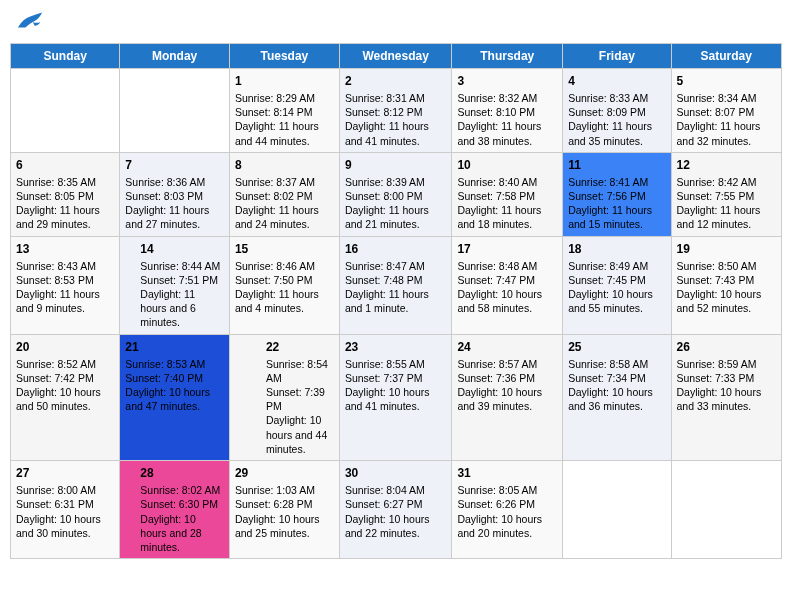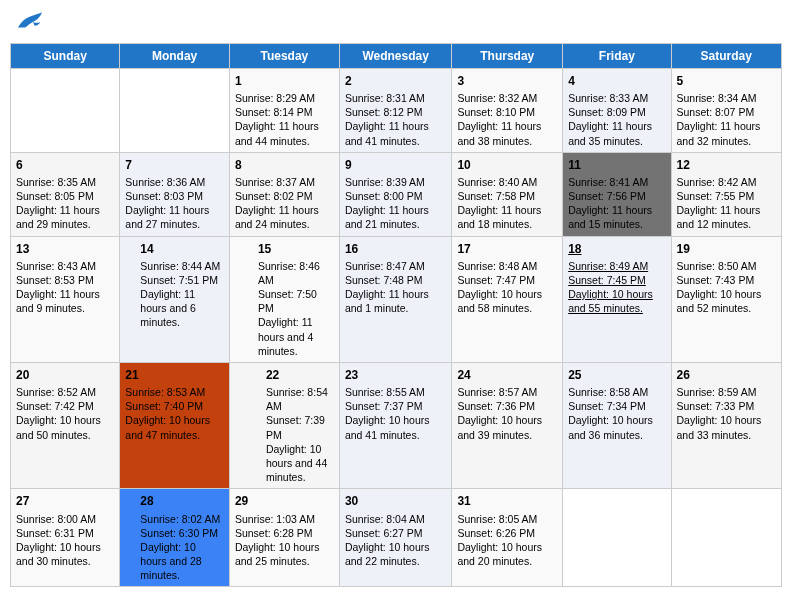--- a/index.html
+++ b/index.html
@@ -187,21 +187,21 @@
           <div>Sunrise: 8:39 AM</div>
           <div>Sunset: 8:00 PM</div>
           <div>Daylight: 11 hours and 21 minutes.</div>
         </td>
         <td style="background: rgb(245, 245, 245);">
           <span class="day-num">10</span>
           <div>Sunrise: 8:40 AM</div>
           <div>Sunset: 7:58 PM</div>
           <div>Daylight: 11 hours and 18 minutes.</div>
         </td>
-        <td style="background: #737373;">
+        <td style="background: #3b82f6;">
           <span class="day-num">11</span>
           <div>Sunrise: 8:41 AM</div>
           <div>Sunset: 7:56 PM</div>
           <div>Daylight: 11 hours and 15 minutes.</div>
         </td>
         <td style="background: rgb(245, 245, 245);">
           <span class="day-num">12</span>
           <div>Sunrise: 8:42 AM</div>
           <div>Sunset: 7:55 PM</div>
           <div>Daylight: 11 hours and 12 minutes.</div>
@@ -213,59 +213,59 @@
           <div>Sunrise: 8:43 AM</div>
           <div>Sunset: 8:53 PM</div>
           <div>Daylight: 11 hours and 9 minutes.</div>
         </td>
         <td style="background: rgb(238, 242, 248); padding-left: 20px;">
           <span class="day-num">14</span>
           <div>Sunrise: 8:44 AM</div>
           <div>Sunset: 7:51 PM</div>
           <div>Daylight: 11 hours and 6 minutes.</div>
         </td>
-        <td style="background: rgb(249, 249, 249); padding-left: 28px;">
+        <td style="background: rgb(249, 249, 249);">
           <span class="day-num">15</span>
           <div>Sunrise: 8:46 AM</div>
           <div>Sunset: 7:50 PM</div>
           <div>Daylight: 11 hours and 4 minutes.</div>
         </td>
         <td style="background: rgb(238, 242, 248);">
           <span class="day-num">16</span>
           <div>Sunrise: 8:47 AM</div>
           <div>Sunset: 7:48 PM</div>
           <div>Daylight: 11 hours and 1 minute.</div>
         </td>
         <td style="background: rgb(249, 249, 249);">
           <span class="day-num">17</span>
           <div>Sunrise: 8:48 AM</div>
           <div>Sunset: 7:47 PM</div>
           <div>Daylight: 10 hours and 58 minutes.</div>
         </td>
-        <td style="background: rgb(238, 242, 248); text-decoration: underline;">
+        <td style="background: rgb(238, 242, 248);">
           <span class="day-num">18</span>
           <div>Sunrise: 8:49 AM</div>
           <div>Sunset: 7:45 PM</div>
           <div>Daylight: 10 hours and 55 minutes.</div>
         </td>
         <td style="background: rgb(249, 249, 249);">
           <span class="day-num">19</span>
           <div>Sunrise: 8:50 AM</div>
           <div>Sunset: 7:43 PM</div>
           <div>Daylight: 10 hours and 52 minutes.</div>
         </td>
       </tr>
       <tr>
         <td style="background: rgb(245, 245, 245);">
           <span class="day-num">20</span>
           <div>Sunrise: 8:52 AM</div>
           <div>Sunset: 7:42 PM</div>
           <div>Daylight: 10 hours and 50 minutes.</div>
         </td>
-        <td style="background: #c2410c; margin-left: 32px;">
+        <td style="background: #1d4ed8; margin-left: 32px;">
           <span class="day-num">21</span>
           <div>Sunrise: 8:53 AM</div>
           <div>Sunset: 7:40 PM</div>
           <div>Daylight: 10 hours and 47 minutes.</div>
         </td>
         <td style="background: rgb(245, 245, 245); padding-left: 36px;">
           <span class="day-num">22</span>
           <div>Sunrise: 8:54 AM</div>
           <div>Sunset: 7:39 PM</div>
           <div>Daylight: 10 hours and 44 minutes.</div>
@@ -295,21 +295,21 @@
           <div>Daylight: 10 hours and 33 minutes.</div>
         </td>
       </tr>
       <tr>
         <td style="background: rgb(249, 249, 249);">
           <span class="day-num">27</span>
           <div>Sunrise: 8:00 AM</div>
           <div>Sunset: 6:31 PM</div>
           <div>Daylight: 10 hours and 30 minutes.</div>
         </td>
-        <td style="background: #3b82f6; padding-left: 20px;">
+        <td style="background: #ec4899; padding-left: 20px;">
           <span class="day-num">28</span>
           <div>Sunrise: 8:02 AM</div>
           <div>Sunset: 6:30 PM</div>
           <div>Daylight: 10 hours and 28 minutes.</div>
         </td>
         <td style="background: rgb(249, 249, 249);">
           <span class="day-num">29</span>
           <div>Sunrise: 1:03 AM</div>
           <div>Sunset: 6:28 PM</div>
           <div>Daylight: 10 hours and 25 minutes.</div>

